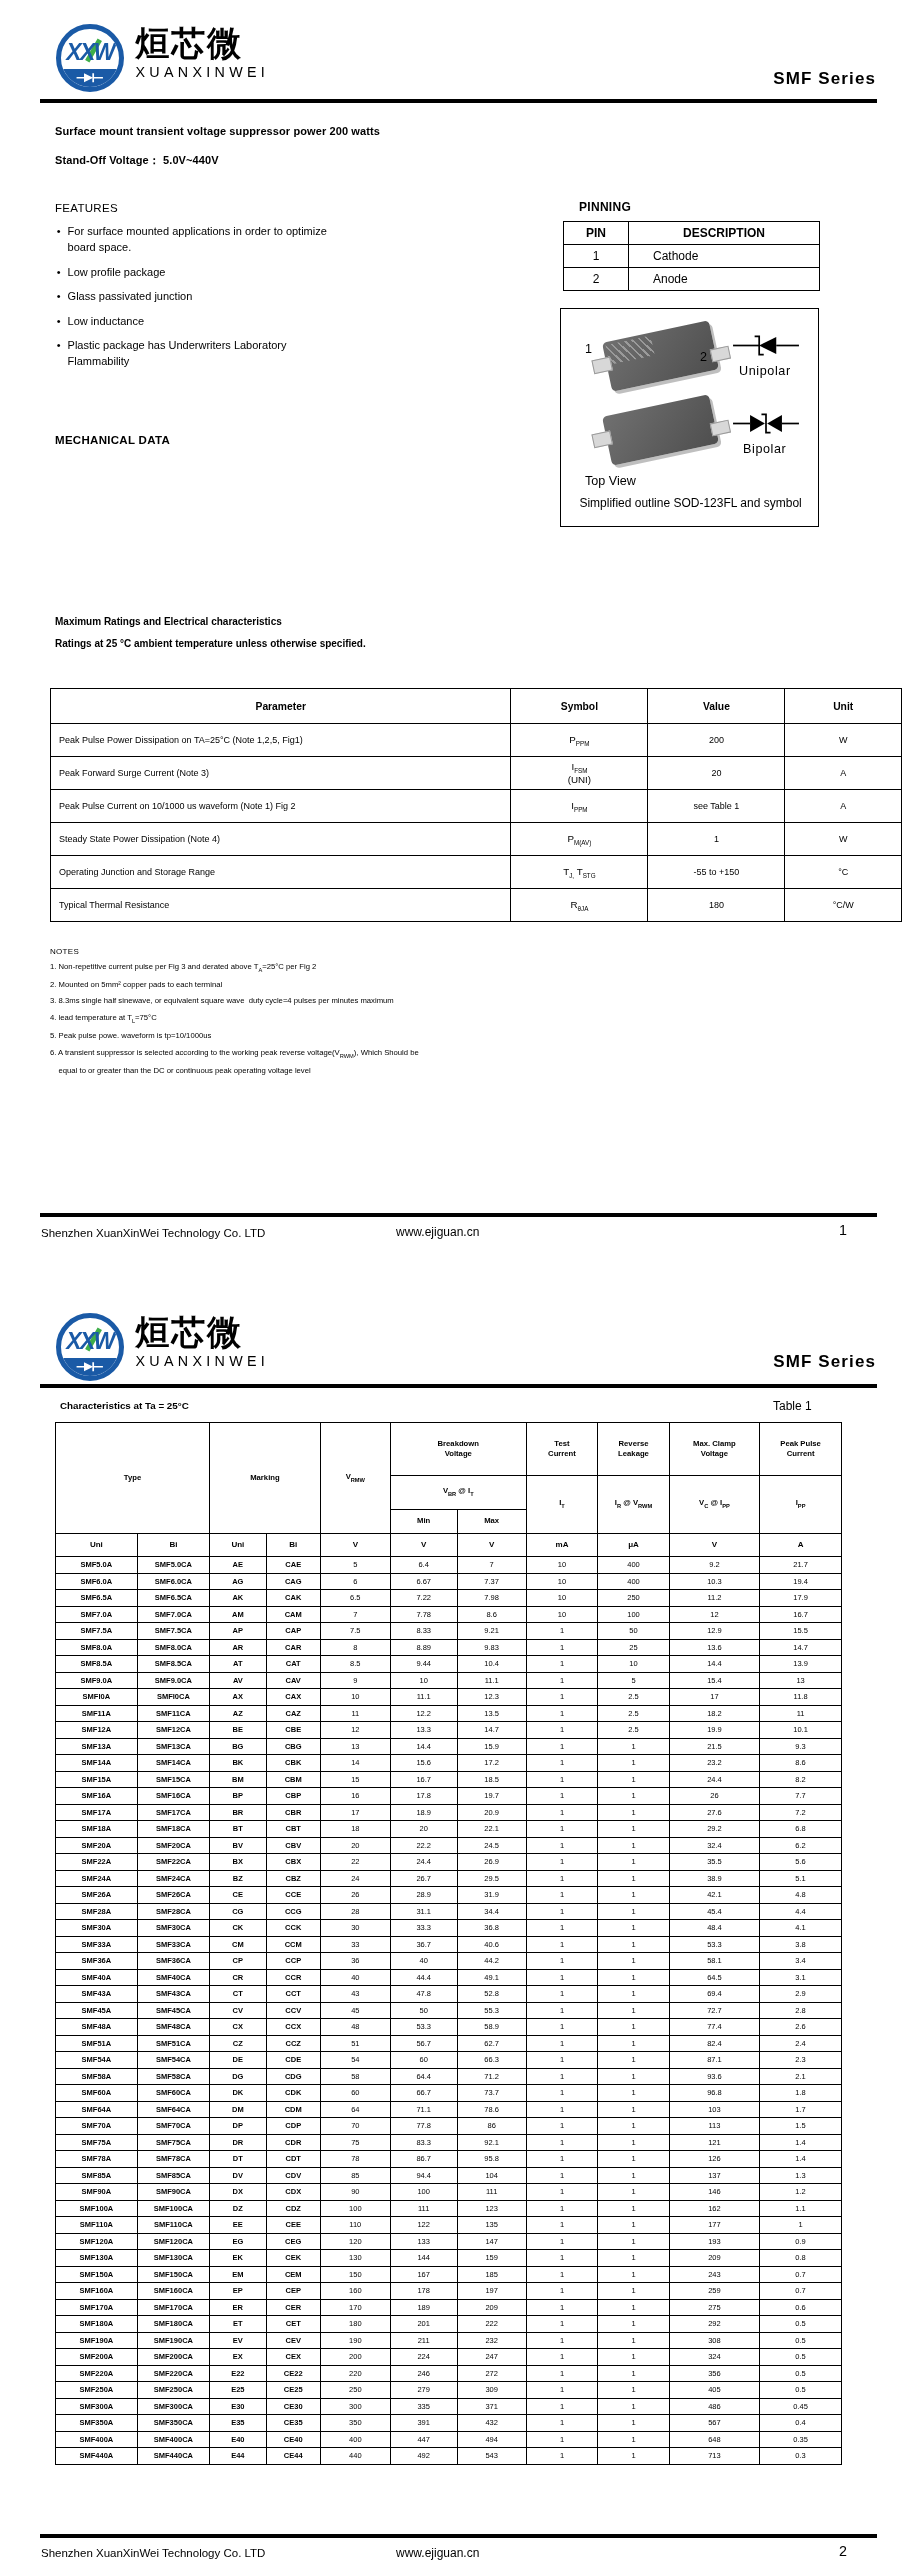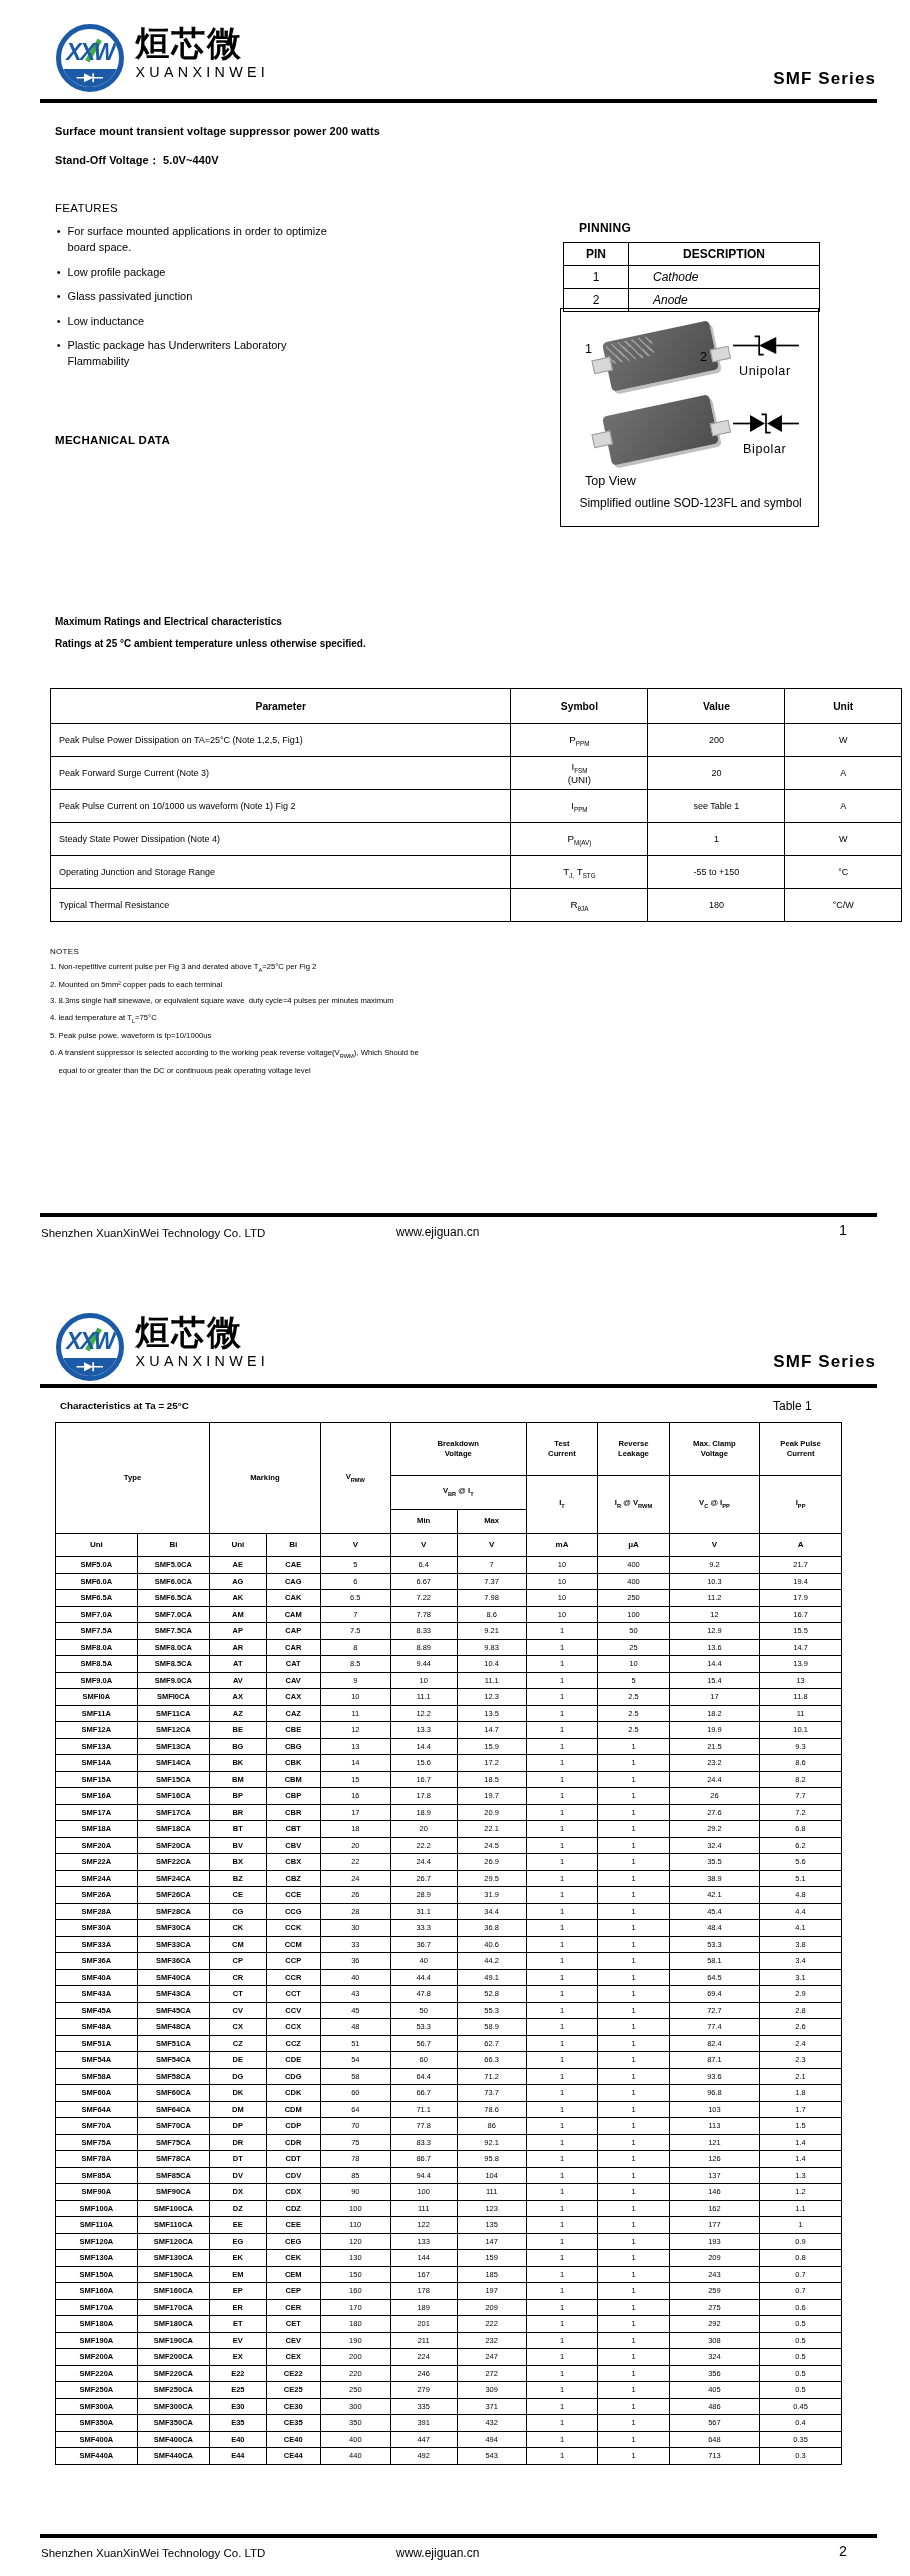--- a/index.html
+++ b/index.html
@@ -27,26 +27,26 @@
   
   .sec-head{font-size:11.5px;letter-spacing:0.3px;margin-bottom:10.3px;}
   .sec-head.b{font-weight:bold;}
   .feat-item{position:relative;padding-left:12.6px;margin-bottom:8.6px;font-size:11px;line-height:1.45;}
   .feat-item::before{content:"•";position:absolute;left:1.7px;}
   .mech-item{position:relative;padding-left:9.8px;margin-bottom:9.8px;font-size:11px;}
   .mech-item::before{content:"▪";position:absolute;left:0;top:1.7px;font-size:6.9px;}
 
   
   .pin-wrap{left:563px;top:200px;width:257px;}
-  .pin-head{font-size:12px;font-weight:bold;margin-left:16px;margin-bottom:6.9px;letter-spacing:0.3px;margin-top:21px;}
+  .pin-head{font-size:12px;font-weight:bold;margin-left:16px;margin-bottom:6.9px;letter-spacing:0.3px;}
   table.pin{width:100%;border-collapse:collapse;font-size:12px;}
   .pin th,.pin td{border:1.1px solid #000;height:22px;text-align:center;padding:0;}
   .pin th:first-child,.pin td:first-child{width:64px;margin-top:44px;}
   .pin th:last-child{text-align:center;}
-  .pin td:last-child{text-align:left;padding-left:24px;font-style:italic;}
+  .pin td:last-child{text-align:left;padding-left:24px;}
 
   
   .pkgbox{left:560px;top:308px;width:257px;height:217px;border:1.7px solid #000;}
   .chip{position:absolute;width:109px;height:50px;border-radius:4.6px;
         background:linear-gradient(135deg,#707070,#4e4e4e);transform:rotate(-12deg);
         box-shadow:2.3px 3.4px 0 rgba(0,0,0,.25);}
   .chip .tab{position:absolute;background:#d8d8d8;border:0.6px solid #9a9a9a;width:17px;height:11.5px;}
   .chip .tab.l{left:-13.8px;top:30%;}
   .chip .tab.r{right:-13.8px;bottom:16%;}
   .chip .stripes{position:absolute;left:3.4px;top:3.4px;width:46px;height:19.5px;

